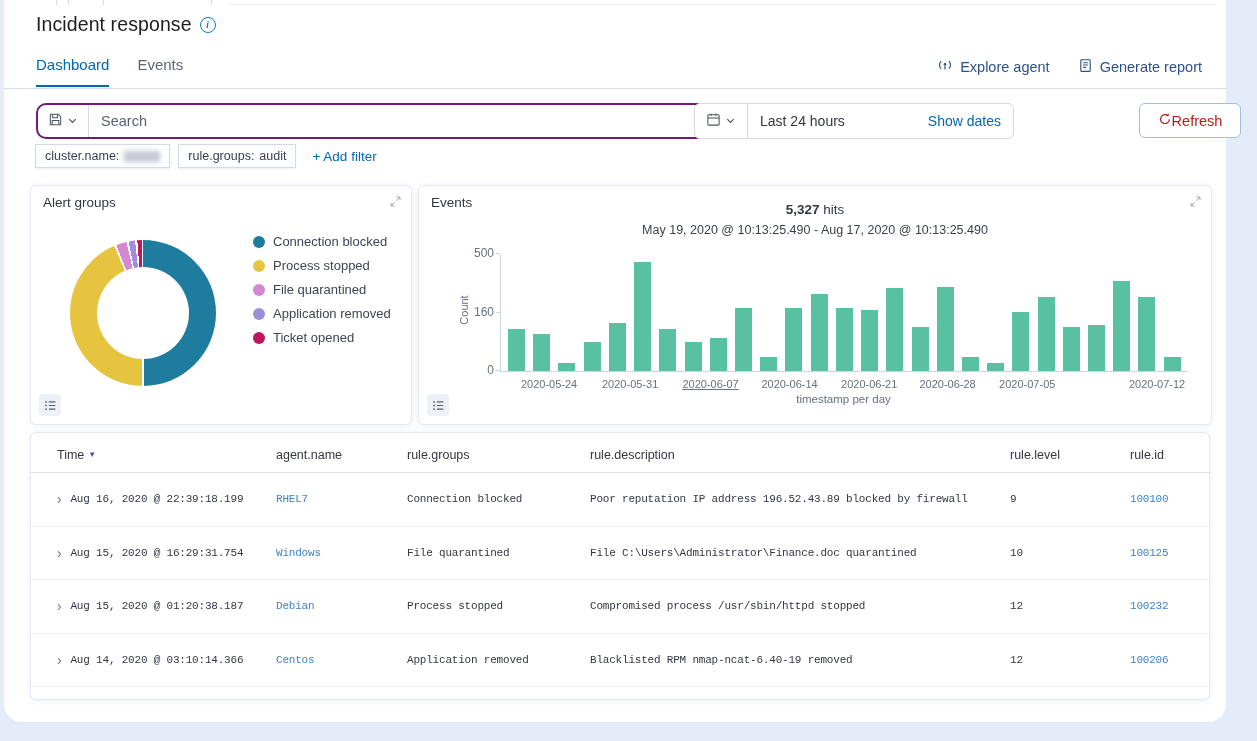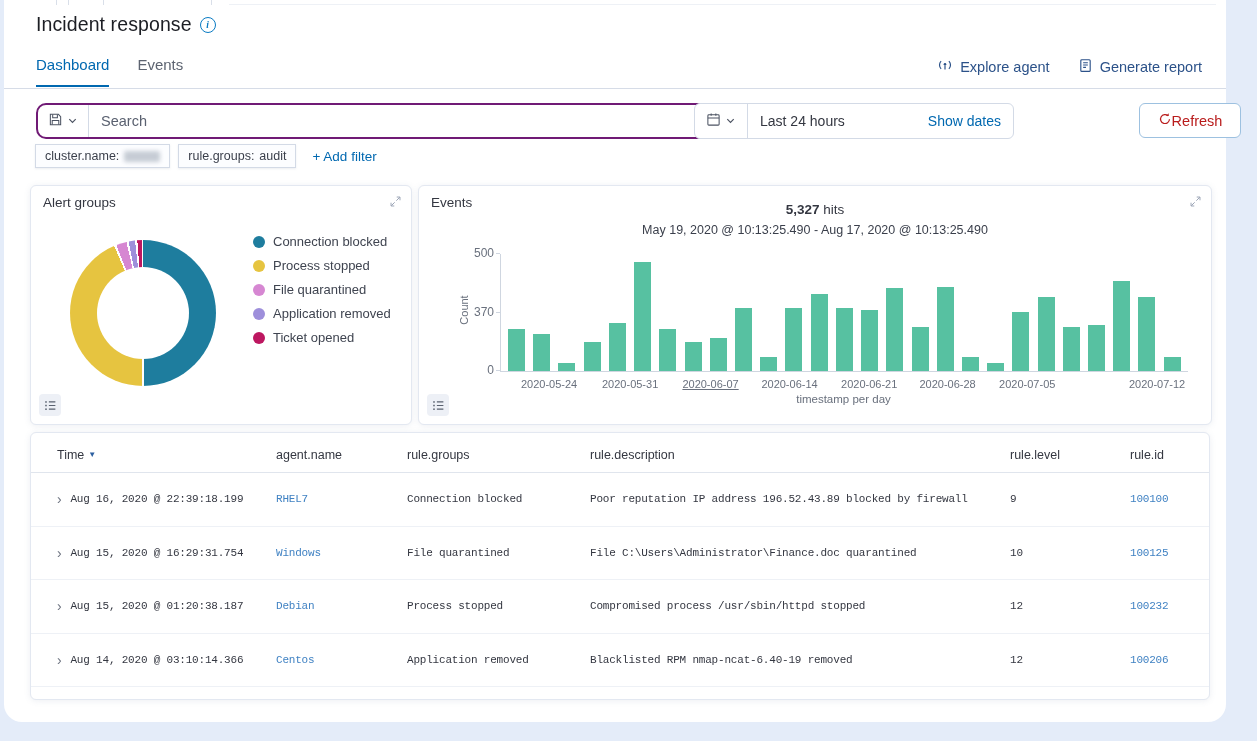--- a/index.html
+++ b/index.html
@@ -282,21 +282,21 @@
           <div class="bar" style="background: rgb(87, 193, 161); height: 59px;"></div>
           <div class="bar" style="background: rgb(87, 193, 161); height: 74px;"></div>
           <div class="bar" style="background: rgb(87, 193, 161); height: 44px;"></div>
           <div class="bar" style="background: rgb(87, 193, 161); height: 46px;"></div>
           <div class="bar" style="background: rgb(87, 193, 161); height: 90px;"></div>
           <div class="bar" style="background: rgb(87, 193, 161); height: 74px;"></div>
           <div class="bar" style="background: rgb(87, 193, 161); height: 14px;"></div>
         </div>
     <span class="ytick" style="bottom: -6px;">0</span>
         <span class="ytickmark" style="bottom: 0px;"></span>
-        <span class="ytick" style="bottom: 52.5px;">370</span>
+        <span class="ytick" style="bottom: 52.5px;">160</span>
         <span class="ytickmark" style="bottom: 58.5px;"></span>
         <span class="ytick" style="bottom: 111px;">500</span>
         <span class="ytickmark" style="bottom: 117px;"></span>
         <span class="xtick" style="left: 7%;">2020-05-24</span>
         <span class="xtick" style="left: 18.8%;">2020-05-31</span>
         <span class="xtick" style="left: 30.5%; text-decoration: underline;">2020-06-07</span>
         <span class="xtick" style="left: 42%;">2020-06-14</span>
         <span class="xtick" style="left: 53.6%;">2020-06-21</span>
         <span class="xtick" style="left: 65%;">2020-06-28</span>
         <span class="xtick" style="left: 76.6%;">2020-07-05</span>

